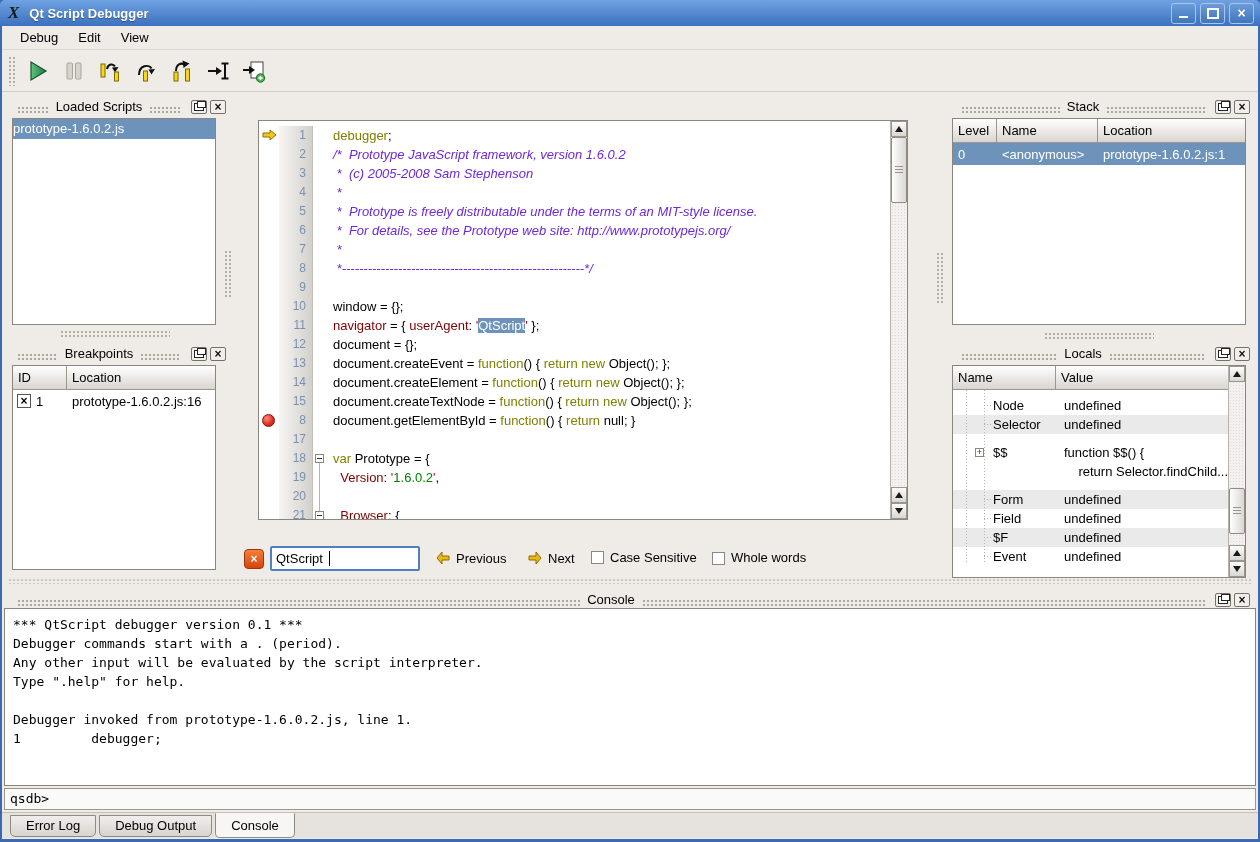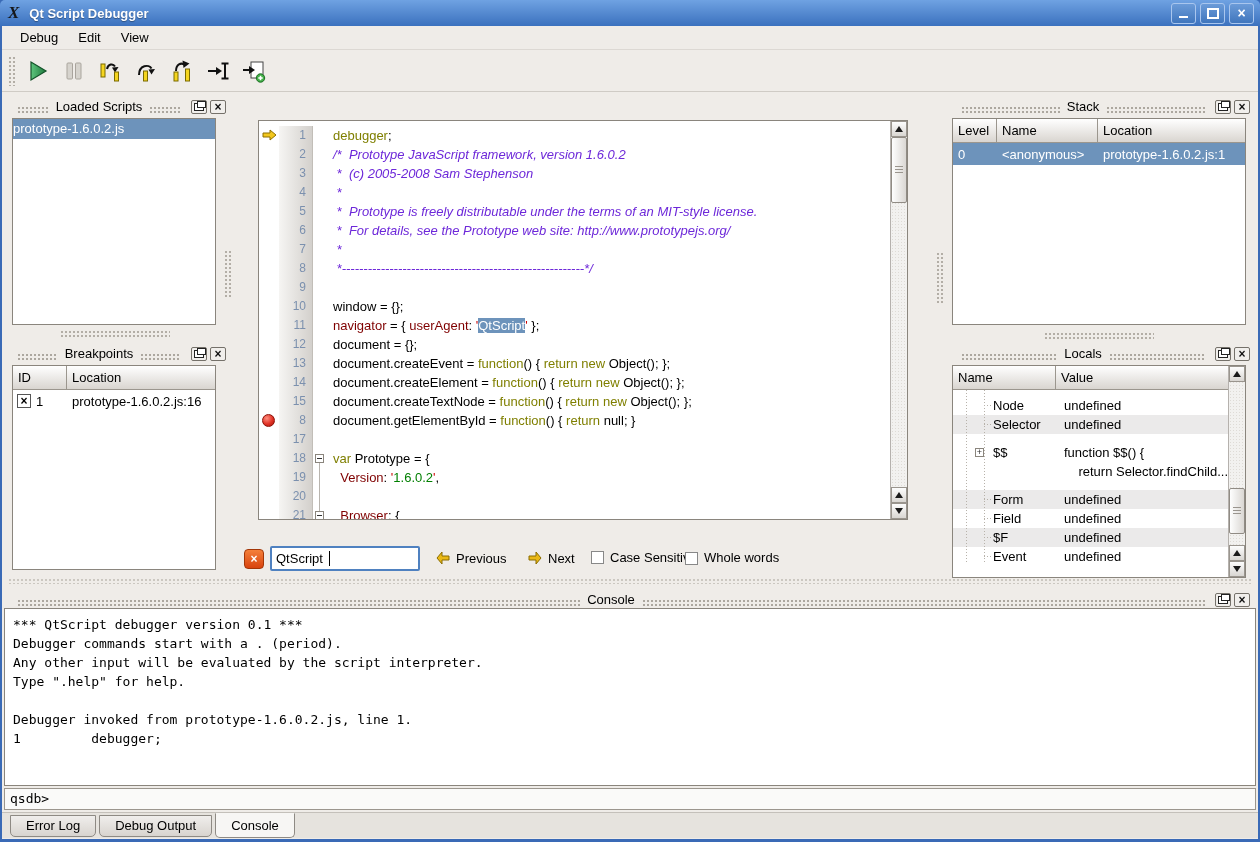--- a/index.html
+++ b/index.html
@@ -462,21 +462,21 @@
   <div class="find-group" style="left:528px;">
     <svg width="14" height="14" viewBox="0 0 14 14">
         <polygon points="1,5 8,5 8,1 13,7 8,13 8,9 1,9" fill="#eab816" stroke="#8a6d00"></polygon>
       </svg>
     <span>Next</span>
   </div>
   <div class="cb-group" style="left:591px;">
     <span class="checkbox"></span>
     <span class="cb-label">Case Sensitive</span>
   </div>
-  <div class="cb-group" style="left:685px;align-items:flex-end;">
+  <div class="cb-group" style="left:712px;align-items:flex-end;">
     <span class="checkbox"></span>
     <span class="cb-label">Whole words</span>
   </div>
 
   <div class="dock-title" style="left:948px;top:94px;width:308px;">
     <span class="dots"></span>
     <span class="dock-label">Stack</span>
     <span class="dots"></span>
     <span class="dock-btn">
         <span class="float-ic"></span>

